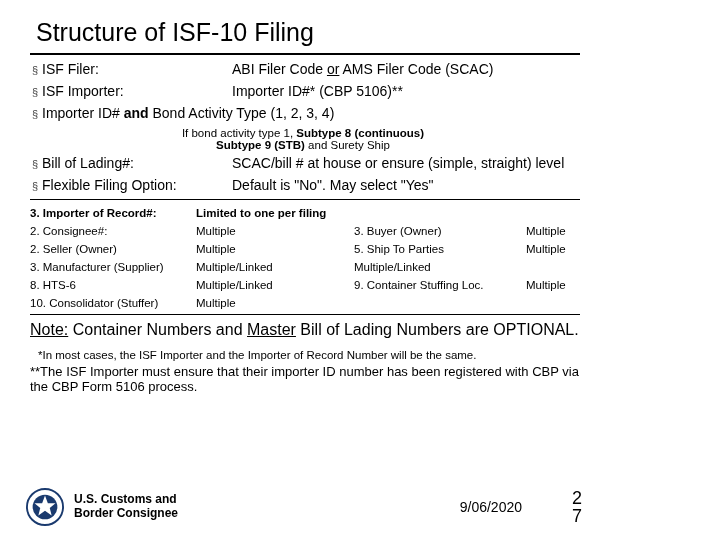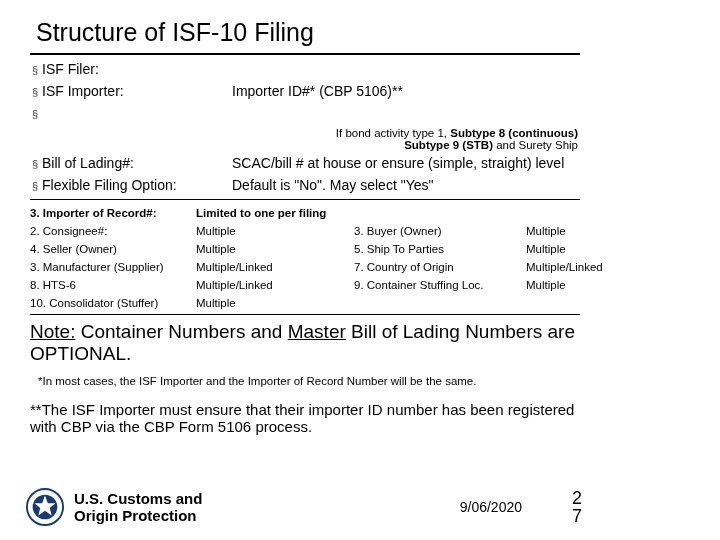--- a/index.html
+++ b/index.html
@@ -4,60 +4,62 @@
 <style>
   html,body{margin:0;padding:0;background:#fff;font-family:Arial,Helvetica,sans-serif;color:#000}
   .page{width:608px;height:540px;position:relative;box-sizing:border-box;padding:18px 26px 0 28px}
   .title{font-size:25px;font-weight:400;margin:0 0 6px 8px}
   .hr{height:2px;background:#000;margin:0 2px 6px 2px}
   .thin-hr{height:1px;background:#000;margin:2px 2px}
   .row{display:flex;align-items:flex-start;margin:4px 0;font-size:14px}
   .bullet{width:10px;flex:none;font-size:11px;line-height:18px;color:#444;margin-left:4px}
   .label{width:190px;flex:none}
   .val{flex:1}
-  .subnote{font-size:11.5px;text-align:right;margin:0 4px 4px 0}
+  .subnote{font-size:11.5px;text-align:center;margin:0 4px 4px 0}
   .subnote .b{font-weight:700}
   .dtab{margin:4px 2px 0 2px;font-size:11.5px}
   .dtab .drow{display:flex;padding:3px 0}
   .dc1{width:166px;flex:none}
   .dc2{width:158px;flex:none}
   .dc3{width:172px;flex:none}
   .dc4{flex:1}
   .b{font-weight:700}
-  .noteline{font-size:19px;margin:6px 2px 0 2px}
+  .noteline{font-size:16px;margin:6px 2px 0 2px}
   .und{text-decoration:underline}
   .foot1{font-size:11.5px;margin:10px 2px 0 10px}
-  .foot2{font-size:15px;margin:14px 2px 0 2px}
+  .foot2{font-size:13px;margin:3px 2px 0 2px}
   .bottom{position:absolute;left:26px;right:26px;bottom:14px;display:flex;align-items:center}
   .logo{display:flex;align-items:center;gap:10px}
   .seal{width:38px;height:38px}
-  .agency{font-size:15px;line-height:1.15}
+  .agency{font-size:12px;line-height:1.15}
   .agency .t1{font-weight:700}
   .dt{margin-left:auto;font-size:14px}
   .pg{width:40px;text-align:right;font-size:18px;line-height:1.0;margin-left:20px}
 </style>
 </head>
 <body>
 
 <div class="page">
   <h1 class="title">Structure of ISF-10 Filing</h1>
   <div class="hr"></div>
 
   <div id="rows-top">
       <div class="row">
         <div class="bullet">§</div>
         <div class="label">ISF Filer:</div>
+        <div class="val">ABI Filer Code <span class="und">or</span> AMS Filer Code (SCAC)</div>
       </div>
       <div class="row">
         <div class="bullet">§</div>
         <div class="label">ISF Importer:</div>
         <div class="val">Importer ID#* (CBP 5106)**</div>
       </div>
       <div class="row">
         <div class="bullet">§</div>
+        <div class="val">Importer ID# <b>and</b> Bond Activity Type (1, 2, 3, 4)</div>
       </div>
     </div>
 
   <div class="subnote">
     <span>If bond activity  type 1, </span><span class="b">Subtype 8 (continuous)</span><br>
     <span class="b">Subtype 9 (STB)</span><span>  and Surety Ship</span>
   </div>
 
   <div id="rows-mid">
       <div class="row">
@@ -80,29 +82,28 @@
         <div class="dc3"></div>
         <div class="dc4"></div>
       </div>
       <div class="drow">
         <div class="dc1">2. Consignee#:</div>
         <div class="dc2">Multiple</div>
         <div class="dc3">3. Buyer (Owner)</div>
         <div class="dc4">Multiple</div>
       </div>
       <div class="drow">
-        <div class="dc1">4. Seller (Owner)</div>
+        <div class="dc1">2. Seller (Owner)</div>
         <div class="dc2">Multiple</div>
         <div class="dc3">5. Ship To Parties</div>
         <div class="dc4">Multiple</div>
       </div>
       <div class="drow">
         <div class="dc1">3. Manufacturer (Supplier)</div>
         <div class="dc2">Multiple/Linked</div>
-        <div class="dc3">7. Country of Origin</div>
         <div class="dc4">Multiple/Linked</div>
       </div>
       <div class="drow">
         <div class="dc1">8. HTS-6</div>
         <div class="dc2">Multiple/Linked</div>
         <div class="dc3">9. Container Stuffing Loc.</div>
         <div class="dc4">Multiple</div>
       </div>
       <div class="drow">
         <div class="dc1">10. Consolidator (Stuffer)</div>
@@ -120,21 +121,21 @@
 
   <div class="bottom">
     <div class="logo">
       <svg class="seal" viewBox="0 0 40 40">
         <circle cx="20" cy="20" r="19" fill="#fff" stroke="#1a3a6e" stroke-width="2"></circle>
         <circle cx="20" cy="20" r="13" fill="#1a3a6e"></circle>
         <path d="M20 8 L23 16 L31 16 L25 21 L27 29 L20 24 L13 29 L15 21 L9 16 L17 16 Z" fill="#fff"></path>
       </svg>
       <div class="agency">
         <div class="t1">U.S. Customs and</div>
-        <div class="t1">Origin Protection</div>
+        <div class="t1">Border Consignee</div>
       </div>
     </div>
     <div class="dt">9/06/2020</div>
     <div class="pg">
       <div>2</div>
         <div>7</div>
     </div>
   </div>
 </div>
 

